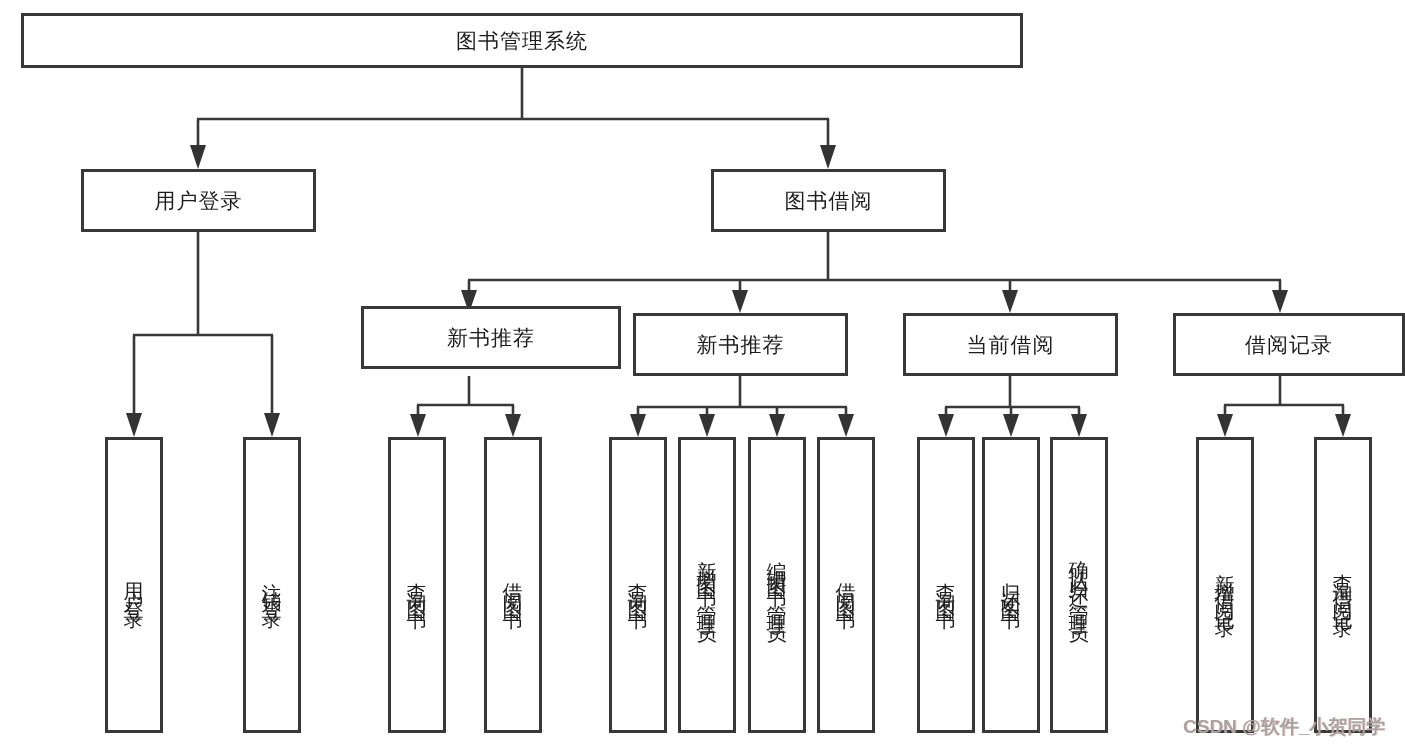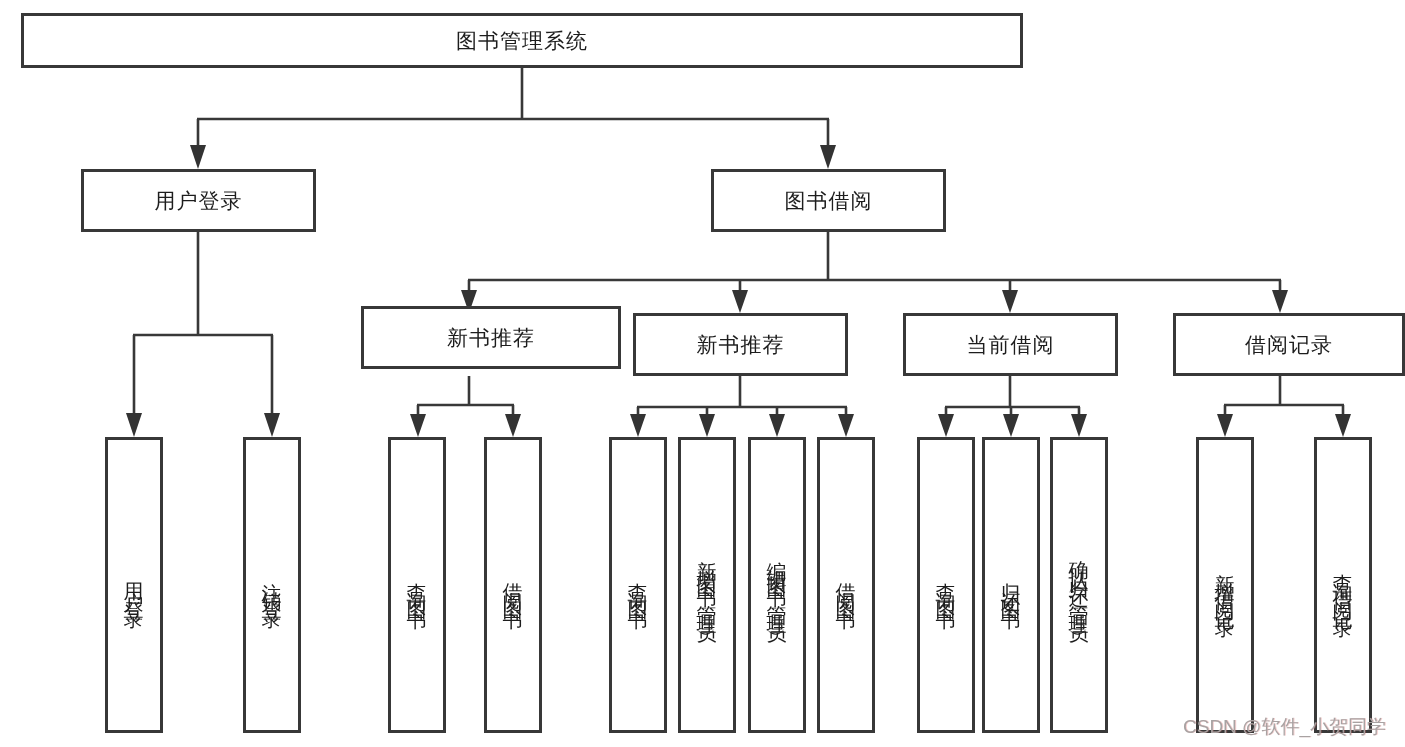--- a/index.html
+++ b/index.html
@@ -19,20 +19,21 @@
   .node.h { font-size:21px; letter-spacing:1px; }
   .node.v {
     writing-mode:vertical-rl; text-orientation:mixed;
     font-size:20px; letter-spacing:9px; line-height:1;
     white-space:normal;
   }
   .watermark {
     position:absolute; left:1183px; top:714px;
     font-size:19px; color:#a8a2a2; white-space:nowrap;
     text-shadow:1px 0 0 rgba(225,120,120,0.35);
+    font-weight:bold;
   }
 </style>
 </head>
 <body>
 
 <div class="canvas">
 
   <svg class="connectors" width="1405" height="747" viewBox="0 0 1405 747" stroke="#383838" stroke-width="2.6" fill="#333333">
 
     <line x1="522" y1="68" x2="522" y2="120"></line>

